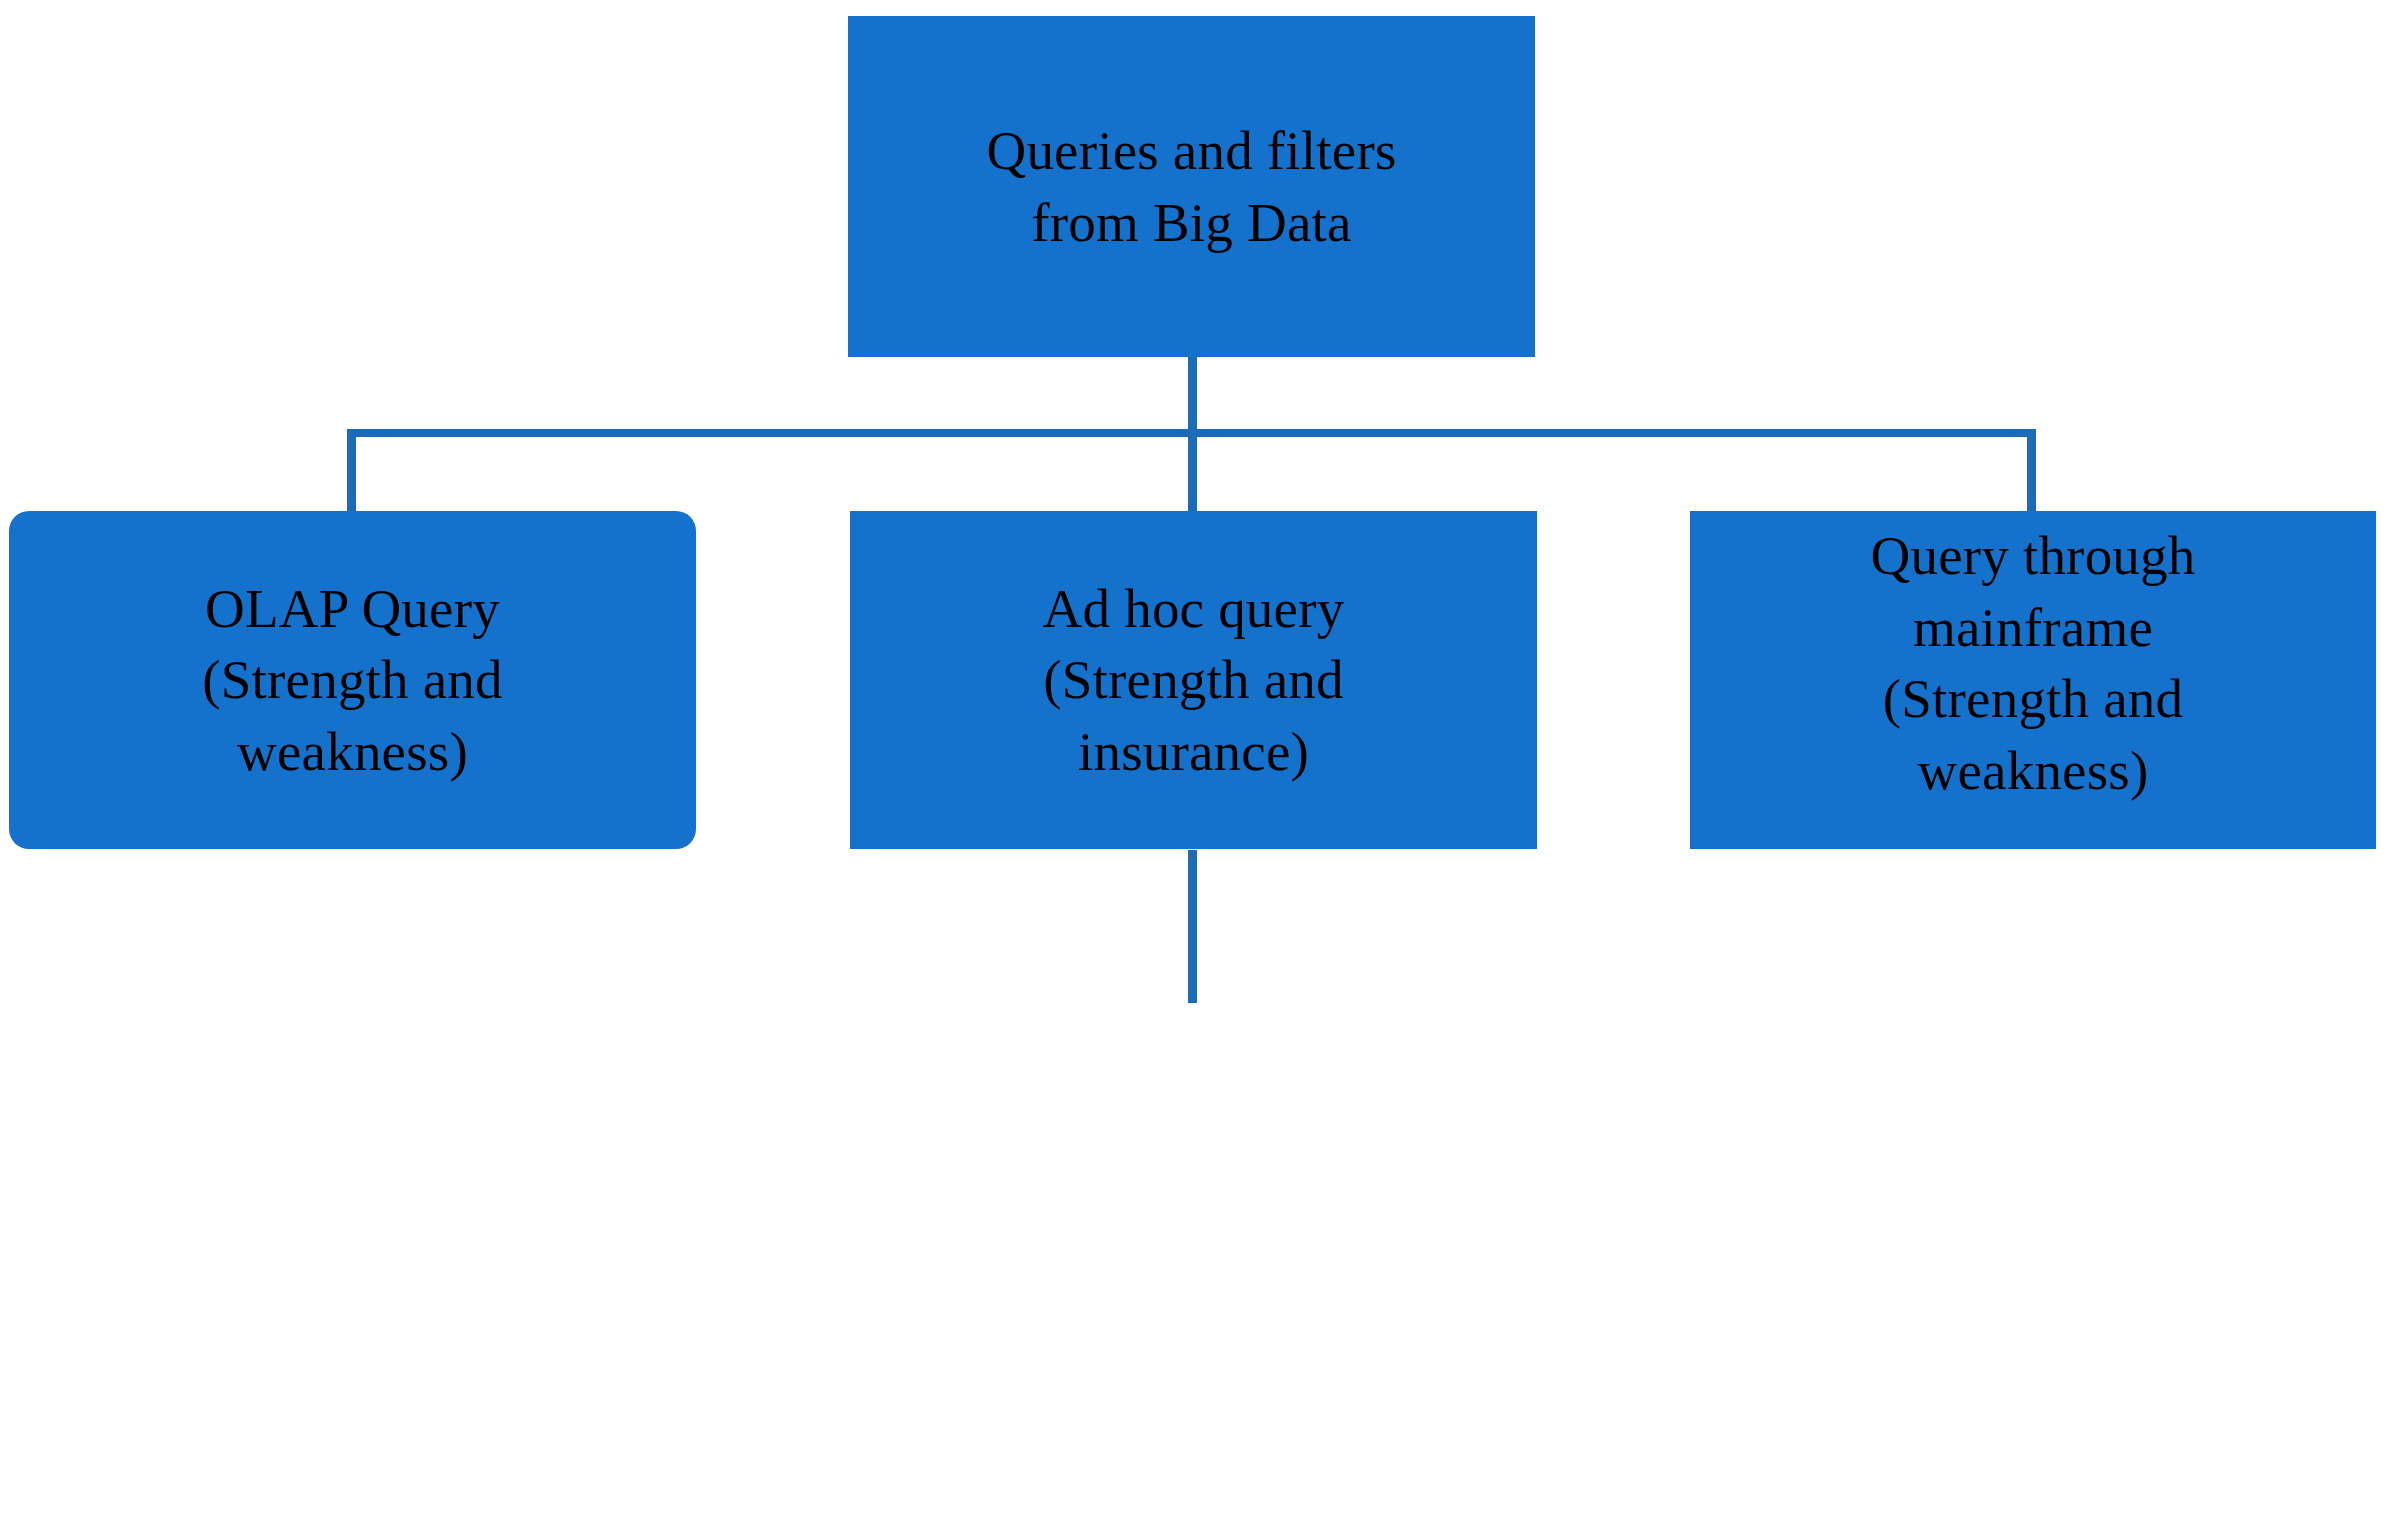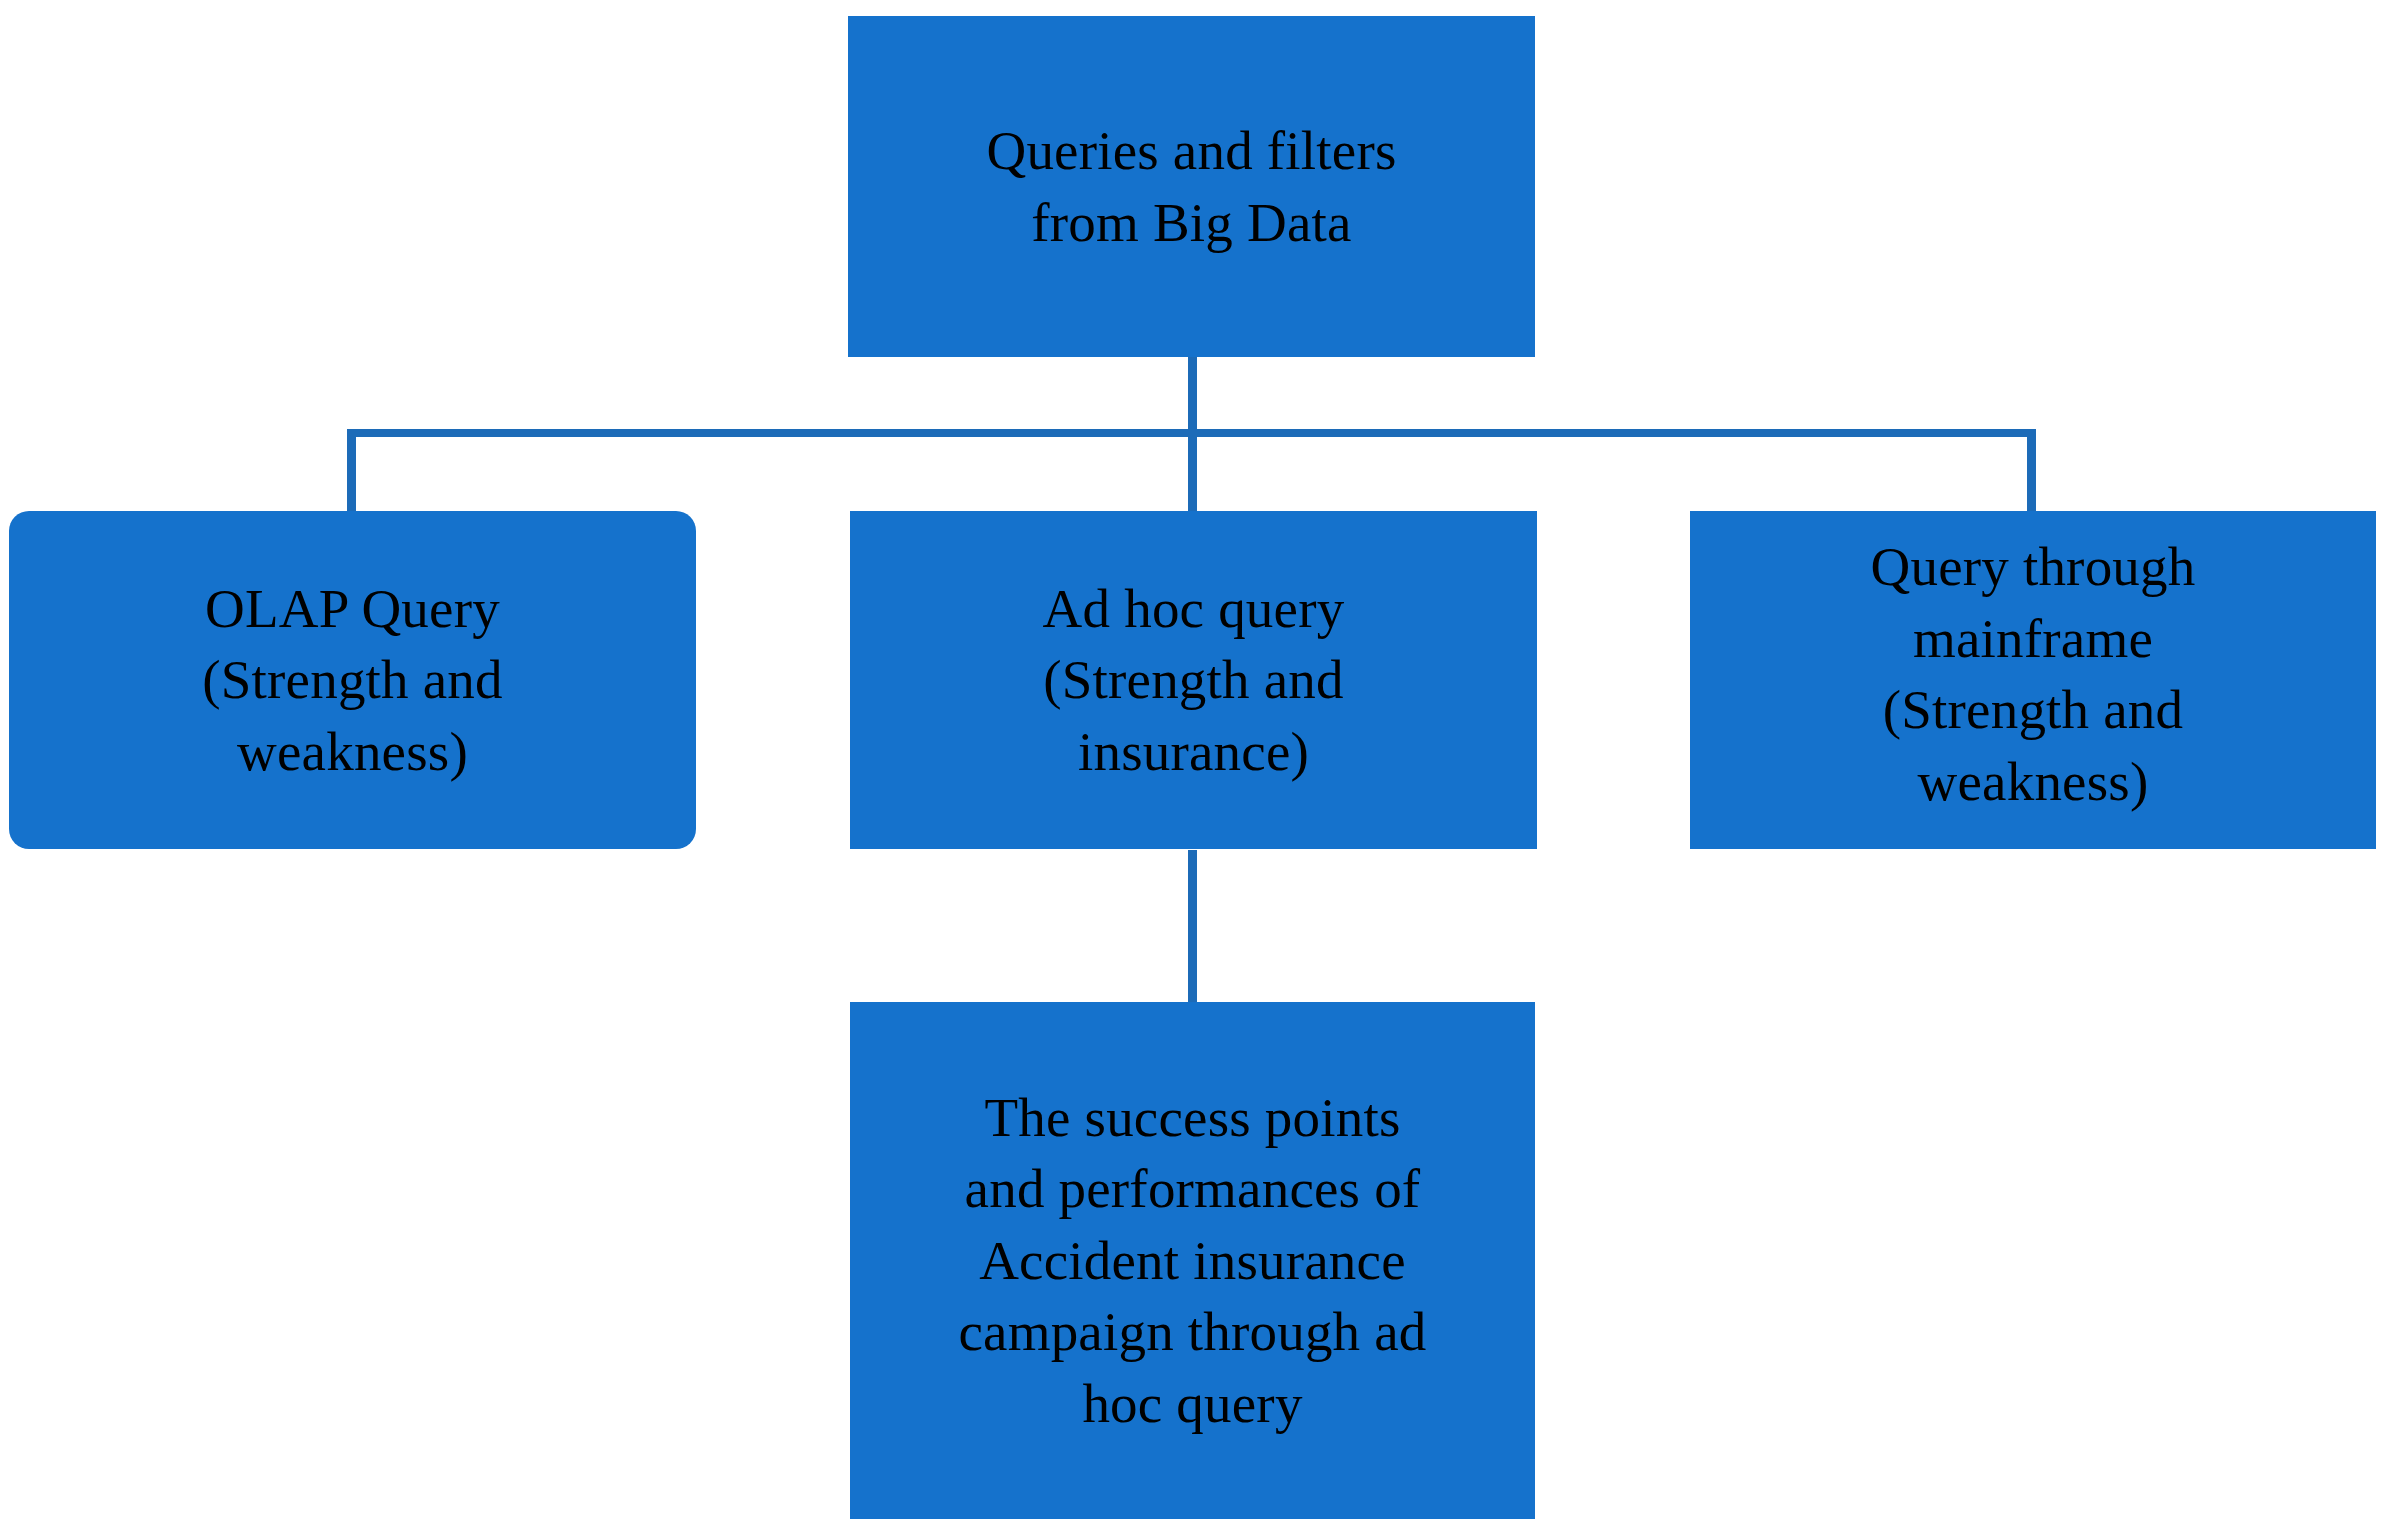--- a/index.html
+++ b/index.html
@@ -52,21 +52,21 @@
     top: 511px;
     width: 687px;
     height: 338px;
   }
   #node-mainframe {
     left: 1690px;
     top: 511px;
     width: 686px;
     height: 338px;
     align-items: flex-start;
-    padding-top: 20px;
+    padding-top: 9px;
   }
   
   #node-outcome {
     left: 850px;
     top: 1002px;
     width: 685px;
     height: 517px;
   }
 
   
@@ -145,22 +145,15 @@
 
   <div class="node" id="node-mainframe">
     <span>Query through
 mainframe
 (Strength and
 weakness)</span>
   </div>
 
   <div class="conn" id="conn-adhoc-outcome"></div>
 
-  <div class="node" id="node-outcome">
-    <span>The success points
-and performances of
-Accident insurance
-campaign through ad
-hoc query</span>
-  </div>
 
 </div>
 
 
 </body></html>

